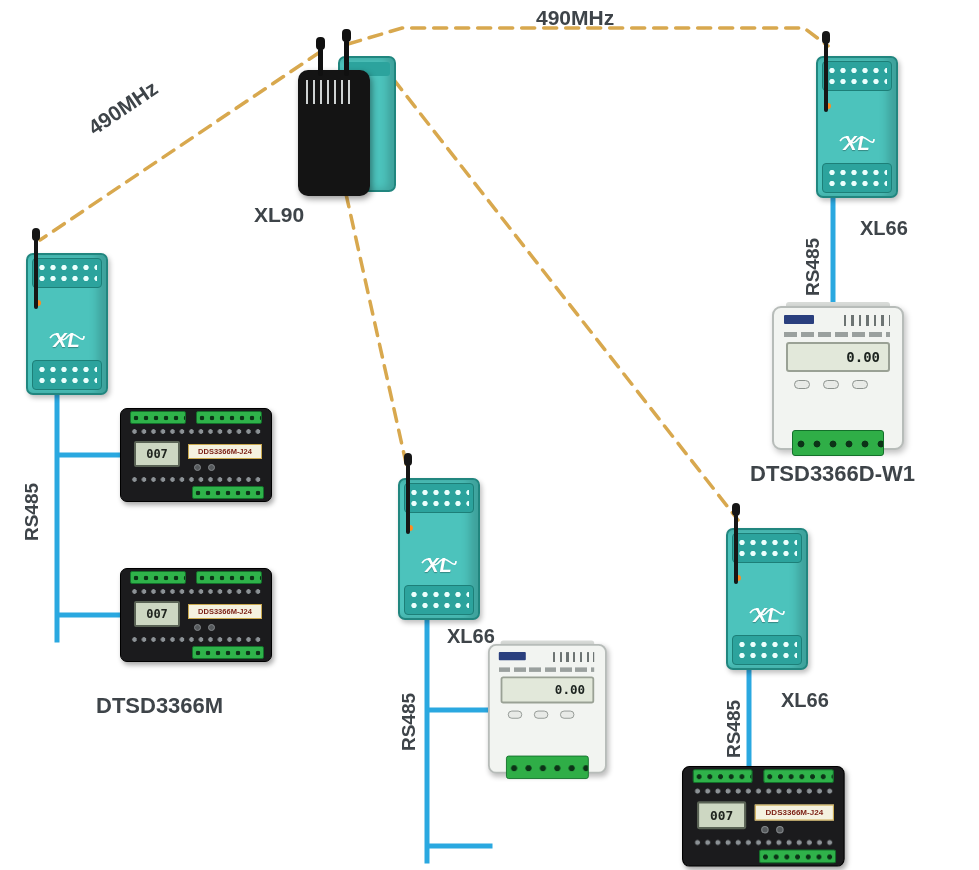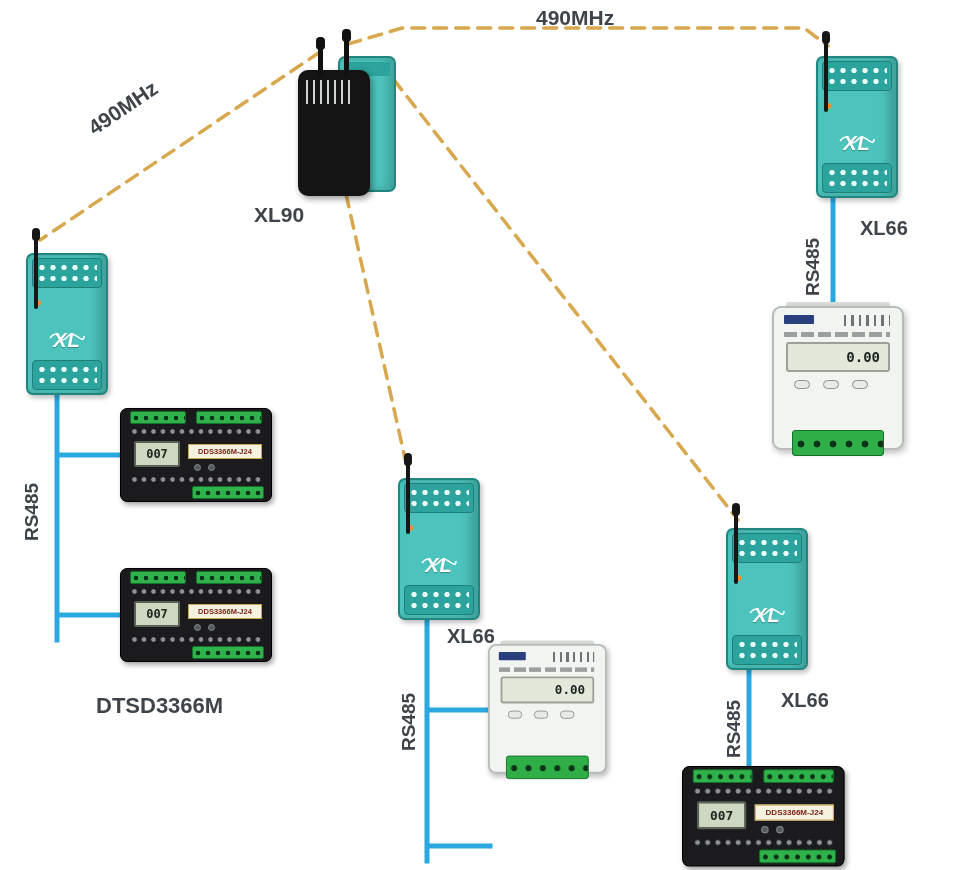--- a/index.html
+++ b/index.html
@@ -235,20 +235,21 @@
     <div class="slots"></div>
     <div class="infoline"></div>
     <div class="lcd">0.00</div>
     <div class="btnrow">
         <i></i>
         <i></i>
         <i></i>
       </div>
     <div class="gterm"></div>
   </div>
+  <div class="lbl" style="left:750px; top:461px; font-size:22px;">DTSD3366D-W1</div>
 
   <div class="dev wmeter small" style="left:488px; top:644px;">
     <div class="cap"></div>
     <div class="mbody"></div>
     <div class="brand"></div>
     <div class="slots"></div>
     <div class="infoline"></div>
     <div class="lcd">0.00</div>
     <div class="btnrow">
         <i></i>

